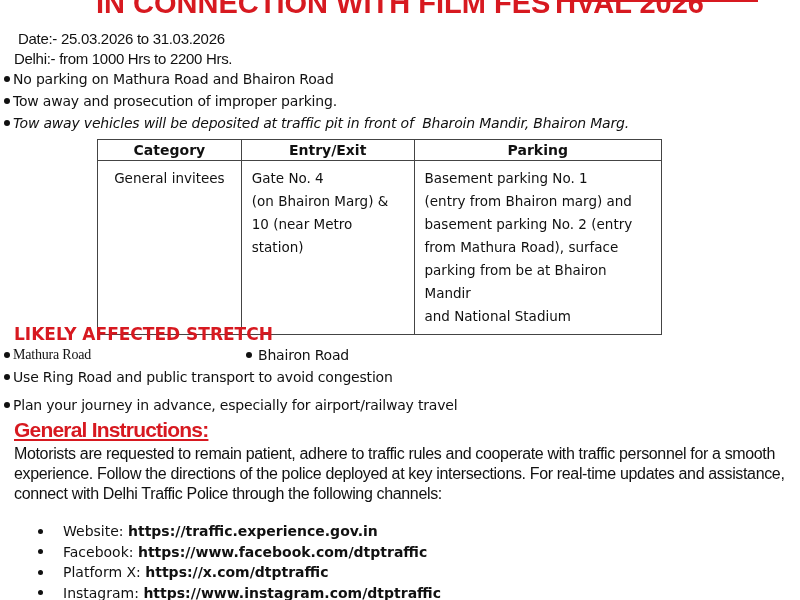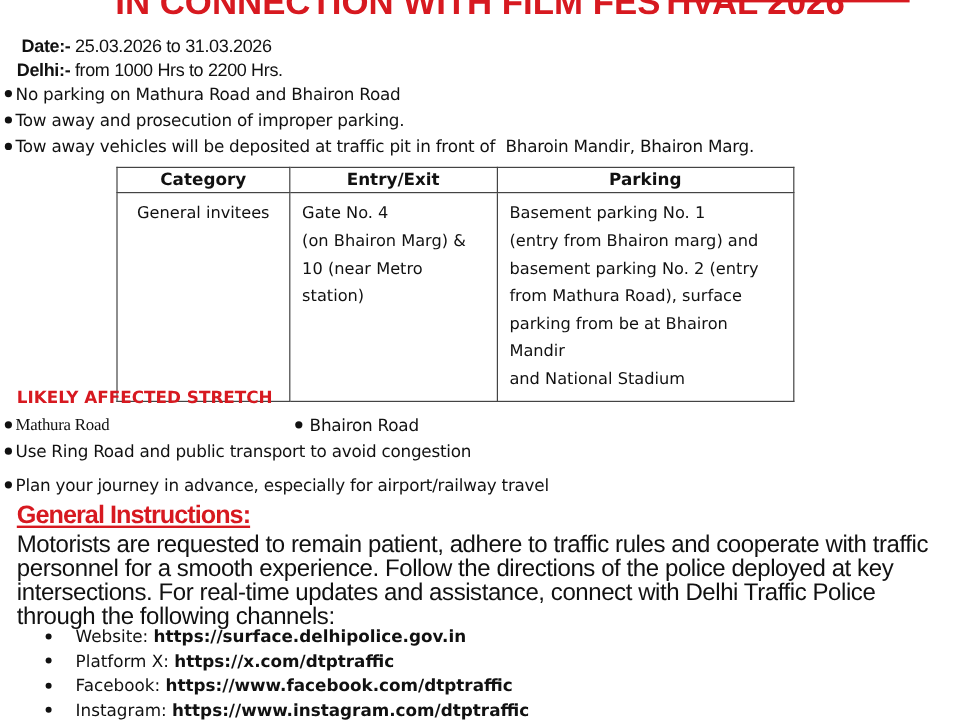--- a/index.html
+++ b/index.html
@@ -14,21 +14,21 @@
     font-size:29px; color:#d71920; letter-spacing:0px; line-height:34px;
     white-space:nowrap;
   }
   .title-rule {
     position:absolute; left:560px; top:0; width:198px; height:2px; background:#d71920;
   }
   .meta-line {
     position:absolute; font-family:"Liberation Sans", sans-serif;
     font-size:15px; letter-spacing:-0.3px; white-space:nowrap;
   }
-  .meta-line b { font-weight:bold; }
+  .meta-line b { font-weight:normal; }
   .bullet-line {
     position:absolute; left:4px; font-size:14px; white-space:nowrap;
     letter-spacing:-0.2px;
   }
   .dot {
     display:inline-block; width:6px; height:6px; border-radius:50%;
     background:#111; vertical-align:middle; margin-right:3px; position:relative; top:-1px;
   }
   table.info {
     position:absolute; left:97px; top:139px; width:565px; height:181px;
@@ -38,21 +38,21 @@
   table.info th {
     height:20px; font-weight:bold; font-size:14px; text-align:center; padding:0;
   }
   table.info td { vertical-align:top; padding:6px 10px; line-height:23px;margin-top:43px; }
   table.info td.cat { text-align:center; padding-left:4px; padding-right:4px; }
   .section-head {
     position:absolute; font-weight:bold; color:#d71920; white-space:nowrap;
   }
   .para {
     position:absolute; left:14px; top:444px; width:780px;
-    font-family:"Liberation Sans", sans-serif; font-size:20px; line-height:20px;
+    font-family:"Liberation Sans", sans-serif; font-size:16px; line-height:20px;
     letter-spacing:-0.35px;
   }
   .channels { position:absolute; left:38px; top:523px; font-size:14px; }
   .channel { height:20.5px; white-space:nowrap; }
   .channel .sq {
     display:inline-block; width:5px; height:5px; border-radius:50%; background:#111;
     vertical-align:middle; margin-right:20px; position:relative; top:-1px;
   }
   .channel b { font-weight:bold; }
 </style>
@@ -71,21 +71,21 @@
   <span>from 1000 Hrs to 2200 Hrs.</span>
 </div>
 
 <div class="bullet-line" style="top:71px;">
   <span class="dot"></span><span>No parking on Mathura Road and Bhairon Road</span>
 </div>
 <div class="bullet-line" style="top:93px;">
   <span class="dot"></span><span>Tow away and prosecution of improper parking.</span>
 </div>
 <div class="bullet-line" style="top:115px;">
-  <span class="dot"></span><span style="white-space:pre;">Tow away vehicles will be deposited at traffic pit in front of  Bharoin Mandir, Bhairon Marg.</span>
+  <span class="dot"></span><span style="white-space:pre;font-style:italic;">Tow away vehicles will be deposited at traffic pit in front of  Bharoin Mandir, Bhairon Marg.</span>
 </div>
 
 <table class="info">
   <colgroup>
       <col style="width:153px">
       <col style="width:185px">
       <col style="width:268px">
     </colgroup>
   <tbody>
       <tr>
@@ -105,45 +105,45 @@
       <div>(entry from Bhairon marg) and</div>
       <div>basement parking No. 2 (entry</div>
       <div>from Mathura Road), surface</div>
       <div>parking from be at Bhairon Mandir</div>
       <div>and National Stadium</div>
     </td>
   </tr>
 </tbody>
   </table>
 
-<div class="section-head" style="left:14px; top:324px; font-size:14px; font-family:'DejaVu Sans', sans-serif;">LIKELY AFFECTED STRETCH</div>
+<div class="section-head" style="left:14px; top:324px; font-size:17px; font-family:'DejaVu Sans', sans-serif;">LIKELY AFFECTED STRETCH</div>
 
 <div class="bullet-line" style="top:347px;font-family:Liberation Serif, serif;">
   <span class="dot"></span><span>Mathura Road</span>
 </div>
 <div class="bullet-line" style="left:246px; top:347px;">
   <span class="dot" style="margin-right:6px;"></span><span>Bhairon Road</span>
 </div>
 <div class="bullet-line" style="top:369px;">
   <span class="dot"></span><span>Use Ring Road and public transport to avoid congestion</span>
 </div>
 <div class="bullet-line" style="top:397px;">
   <span class="dot"></span><span>Plan your journey in advance, especially for airport/railway travel</span>
 </div>
 
 <div class="section-head" style="left:14px; top:418px; font-size:21px; font-family:'Liberation Sans', sans-serif; letter-spacing:-0.8px;text-decoration:underline;">General Instructions:</div>
 
 <div class="para">Motorists are requested to remain patient, adhere to traffic rules and cooperate with traffic personnel for a smooth experience. Follow the directions of the police deployed at key intersections. For real-time updates and assistance, connect with Delhi Traffic Police through the following channels:</div>
 
 <div class="channels">
   <div class="channel">
-    <span class="sq"></span><span>Website:</span> <b>https://surface.delhipolice.gov.in</b>
+    <span class="sq"></span><span>Website:</span> <b>https://traffic.experience.gov.in</b>
+  </div>
+  <div class="channel">
+    <span class="sq"></span><span>Facebook:</span> <b>https://www.facebook.com/dtptraffic</b>
   </div>
   <div class="channel">
     <span class="sq"></span><span>Platform X:</span> <b>https://x.com/dtptraffic</b>
-  </div>
-  <div class="channel">
-    <span class="sq"></span><span>Facebook:</span> <b>https://www.facebook.com/dtptraffic</b>
   </div>
   <div class="channel">
     <span class="sq"></span><span>Instagram:</span> <b>https://www.instagram.com/dtptraffic</b>
   </div>
 </div>
 
 </body></html>

